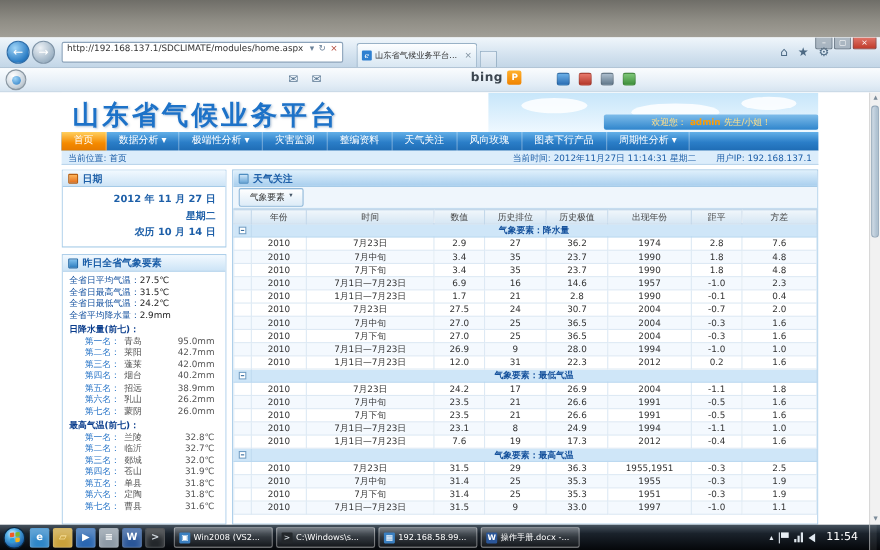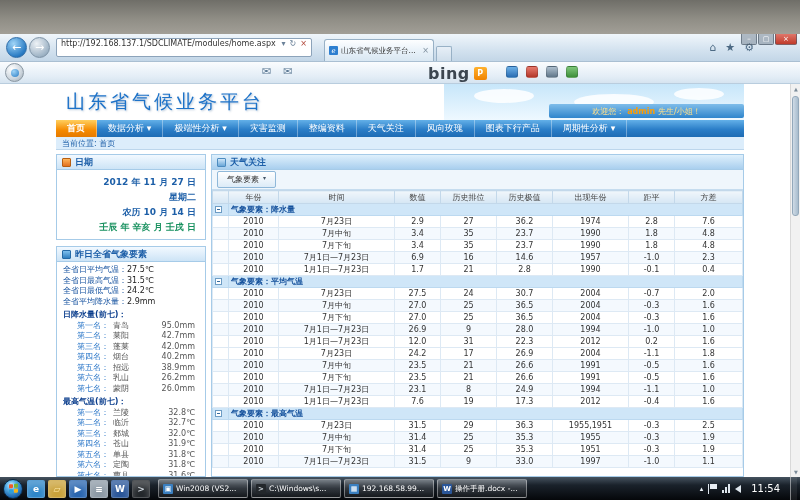--- a/index.html
+++ b/index.html
@@ -28,21 +28,21 @@
 .newtab{width:16px;height:15px;align-self:flex-end;background:linear-gradient(180deg,#e7eff7,#cfdeeb);border:1px solid #98b1c6;border-bottom:none;border-radius:2px 2px 0 0;margin-left:2px}
 .nav-icons{margin-left:auto;margin-right:40px;display:flex;gap:9px;color:#4d6a84;font-size:11px}
 .nav-icons span{cursor:default}
 
 
 .toolrow{height:22px;background:linear-gradient(180deg,#fafcfe,#e3edf6 70%,#d6e4f0);border-bottom:1px solid #b9cdde;position:relative}
 .tool-logo{position:absolute;left:5px;top:1px;width:19px;height:19px;border-radius:50%;background:radial-gradient(circle at 35% 30%,#fff,#ccd5dd 60%,#98a5b0);border:1px solid #8a97a2}
 .tool-logo::after{content:"";position:absolute;left:5px;top:5px;width:8px;height:8px;border-radius:50%;background:radial-gradient(circle at 35% 30%,#9fd4f7,#2a7cc4)}
 .mail-group{position:absolute;left:262px;top:3px;display:flex;gap:12px;color:#5b7893;font-size:11px}
 .bing-group{position:absolute;left:428px;top:2px;display:flex;align-items:center;gap:4px}
-.bing-word{font-size:16px;font-weight:bold;color:#3c4650;letter-spacing:.5px}
+.bing-word{font-size:11px;font-weight:bold;color:#3c4650;letter-spacing:.5px}
 .bing-box{width:13px;height:13px;background:linear-gradient(180deg,#ffb12e,#f08300);color:#fff;font-size:8px;display:flex;align-items:center;justify-content:center;border-radius:2px;font-weight:bold}
 .misc-group{position:absolute;left:506px;top:4px;display:flex;gap:8px}
 .dot{width:12px;height:12px;border-radius:3px;border:1px solid rgba(0,0,0,.15)}
 .d1{background:linear-gradient(180deg,#6db1e8,#2a6db3)}
 .d2{background:linear-gradient(180deg,#e87a6d,#b3372a)}
 .d3{background:linear-gradient(180deg,#aebfce,#5f7689)}
 .d4{background:linear-gradient(180deg,#7fc77a,#3d8f3a)}
 
 
 .viewport{height:393px;background:#fff;position:relative;overflow:hidden}
@@ -51,28 +51,28 @@
 .scroll-arrow.up{top:0}.scroll-arrow.down{bottom:0}
 .thumb{position:absolute;top:12px;left:1px;width:7px;height:120px;background:linear-gradient(90deg,#cfdbe6,#a8bccd);border:1px solid #93a8ba;border-radius:3px}
 
 .page{width:688px;margin:0 auto;height:100%;display:flex;flex-direction:column}
 .pheader{height:36px;position:relative;background:#fff;overflow:hidden}
 .sky{position:absolute;right:0;top:0;width:300px;height:36px;background:linear-gradient(180deg,#c7e6fa,#eef8ff)}
 .cloud{position:absolute;background:#fff;border-radius:50%;opacity:.85}
 .c1{width:60px;height:14px;left:30px;top:5px}
 .c2{width:80px;height:16px;left:130px;top:10px}
 .c3{width:50px;height:12px;left:230px;top:4px}
-.ptitle{position:absolute;left:10px;top:5px;font-size:19px;font-weight:normal;color:#1d72c8;letter-spacing:3px;text-shadow:1px 1px 2px rgba(40,90,140,.35)}
+.ptitle{position:absolute;left:10px;top:5px;font-size:24px;font-weight:bold;color:#1d72c8;letter-spacing:3px;text-shadow:1px 1px 2px rgba(40,90,140,.35)}
 .welcome{position:absolute;right:0;bottom:2px;height:14px;min-width:195px;background:linear-gradient(180deg,#7fbdea,#2f85cc);border-radius:2px;display:flex;align-items:center;justify-content:center;font-size:8px;gap:3px;padding:0 8px}
 .w-pre,.w-suf{color:#ffe08a}
 .w-user{color:#ff9d00;font-weight:bold}
 
 .mnav{height:17px;background:linear-gradient(180deg,#63b0e8,#2b7ec8 55%,#1e6cb4);display:flex;font-size:9px;color:#fff}
 .nav-item{padding:0 11px;line-height:17px;border-right:1px solid rgba(255,255,255,.35);cursor:pointer;white-space:nowrap}
-.nav-item.active{background:linear-gradient(180deg,#ffcf5e,#f58a00 60%,#e57a00);font-weight:bold}
+.nav-item.active{background:linear-gradient(180deg,#ffcf5e,#f58a00 60%,#e57a00);font-weight:normal}
 
 .inforow{height:13px;background:#dcedfb;border-bottom:1px solid #bcd6ec;display:flex;justify-content:space-between;align-items:center;font-size:8px;color:#1d5fa8;padding:0 6px}
 .inforight{display:flex;gap:18px}
 
 .cols{flex:1;display:flex;gap:5px;padding-top:4px;overflow:hidden}
 .sidebar{flex:0 0 150px;display:flex;flex-direction:column;gap:6px;overflow:hidden}
 .panel{border:1px solid #a6cbe8;background:#fff}
 .phead{height:15px;background:linear-gradient(180deg,#f2f9ff,#cde4f6);border-bottom:1px solid #a6cbe8;display:flex;align-items:center;gap:4px;padding:0 5px;font-size:9px;font-weight:bold;color:#1d5fa8;flex:0 0 15px}
 .picon{width:9px;height:9px;border-radius:1px;flex:0 0 9px}
 .cal-icon{background:linear-gradient(180deg,#ffb65c,#e2701f);border:1px solid #b75f12}
@@ -93,21 +93,21 @@
 
 .main{flex:1;display:flex;flex-direction:column;overflow:hidden;border:1px solid #a6cbe8;background:#fff}
 .mainhead{background:linear-gradient(180deg,#dff0fc,#a9cfee)}
 .ttoolbar{height:20px;background:#eff6fc;border-bottom:1px solid #c5dcef;display:flex;align-items:center;padding:0 5px;flex:0 0 20px}
 .tool-btn{font-size:8px;color:#333;background:linear-gradient(180deg,#ffffff,#dcebf7);border:1px solid #8fb8d9;border-radius:2px;padding:2px 9px;display:flex;gap:4px;font-family:inherit;cursor:pointer}
 .tool-btn .caret{font-size:6px;color:#456}
 .tablewrap{flex:1;overflow:hidden}
 table{width:100%;border-collapse:collapse;font-size:8px;color:#333;table-layout:fixed}
 th{background:linear-gradient(180deg,#f0f6fb,#d5e6f4);border:1px solid #c3d8ea;height:13px;font-weight:normal;color:#444;padding:0 1px;overflow:hidden;white-space:nowrap}
 td{border:1px solid #dde9f4;height:11px;text-align:center;padding:0 2px;overflow:hidden;white-space:nowrap}
-tr.group td{background:#cfe6f8;text-align:left;color:#15519c;font-weight:bold;height:12px;border-color:#bcd9f0}
+tr.group td{background:#cfe6f8;text-align:center;color:#15519c;font-weight:bold;height:12px;border-color:#bcd9f0}
 tr.odd td{background:#f4f9fe}
 .minus{display:inline-block;width:7px;height:7px;border:1px solid #6d9cc4;background:#fff;position:relative;vertical-align:middle}
 .minus::after{content:"";position:absolute;left:1px;right:1px;top:2px;height:1px;background:#356a9c}
 
 
 .taskbar{height:23px;background:linear-gradient(180deg,#46535f,#1a222b 35%,#0b0f14 80%,#05070a);display:flex;align-items:center;gap:4px;padding:0 3px;position:relative}
 .orb{width:20px;height:20px;border-radius:50%;background:radial-gradient(circle at 40% 30%,#cdeaff 5%,#57b2e8 30%,#1e66ad 70%,#0c3a68);border:1px solid #0a2740;display:flex;align-items:center;justify-content:center;flex:0 0 20px;cursor:pointer}
 .orb-flag{width:9px;height:9px;display:grid;grid-template-columns:1fr 1fr;gap:1px;transform:skewY(-6deg)}
 .orb-flag span{border-radius:1px;display:block}
 .f1{background:#f05a28}.f2{background:#7db72f}.f3{background:#2f9fd8}.f4{background:#f8b517}
@@ -207,34 +207,37 @@
           <div class="nav-item">灾害监测</div>
           <div class="nav-item">整编资料</div>
           <div class="nav-item">天气关注</div>
           <div class="nav-item">风向玫瑰</div>
           <div class="nav-item">图表下行产品</div>
           <div class="nav-item">周期性分析 ▾</div>
         </div>
 
       <div class="inforow">
         <span>当前位置: 首页</span>
+        <span class="inforight">
+          <span>当前时间: 2012年11月27日 11:14:31 星期二</span>
+          <span>用户IP: 192.168.137.1</span>
+        </span>
       </div>
 
       <div class="cols">
         <div class="sidebar">
           <div class="panel">
             <div class="phead">
               <span class="picon cal-icon"></span>
               <span>日期</span>
             </div>
             <div class="datebody">
               <div>2012 年 11 月 27 日</div>
               <div>星期二</div>
               <div>农历 10 月 14 日</div>
-              <div class="ganzhi">壬辰 年 辛亥 月 壬戌 日</div>
             </div>
           </div>
           <div class="panel wpanel">
             <div class="phead">
               <span class="picon grid-icon"></span>
               <span>昨日全省气象要素</span>
             </div>
             <div class="weatherbody">
                 <div class="sum-line"><span class="sum-label">全省日平均气温：</span><span class="sum-val">27.5℃</span></div>
                 <div class="sum-line"><span class="sum-label">全省日最高气温：</span><span class="sum-val">31.5℃</span></div>
@@ -406,24 +409,20 @@
                     <td></td>
                     <td>2010</td>
                     <td>1月1日—7月23日</td>
                     <td>1.7</td>
                     <td>21</td>
                     <td>2.8</td>
                     <td>1990</td>
                     <td>-0.1</td>
                     <td>0.4</td>
                   </tr>
-                  <tr class="group">
-                    <td><span class="minus"></span></td>
-                    <td colspan="8">气象要素：平均气温</td>
-                  </tr>
                   <tr>
                     <td></td>
                     <td>2010</td>
                     <td>7月23日</td>
                     <td>27.5</td>
                     <td>24</td>
                     <td>30.7</td>
                     <td>2004</td>
                     <td>-0.7</td>
                     <td>2.0</td>
@@ -464,20 +463,24 @@
                   <tr>
                     <td></td>
                     <td>2010</td>
                     <td>1月1日—7月23日</td>
                     <td>12.0</td>
                     <td>31</td>
                     <td>22.3</td>
                     <td>2012</td>
                     <td>0.2</td>
                     <td>1.6</td>
+                  </tr>
+                  <tr class="group">
+                    <td><span class="minus"></span></td>
+                    <td colspan="8">气象要素：最低气温</td>
                   </tr>
                   <tr>
                     <td></td>
                     <td>2010</td>
                     <td>7月23日</td>
                     <td>24.2</td>
                     <td>17</td>
                     <td>26.9</td>
                     <td>2004</td>
                     <td>-1.1</td>

